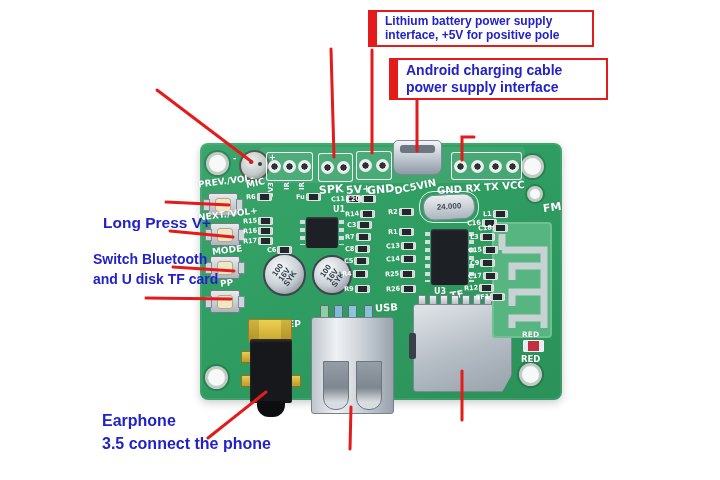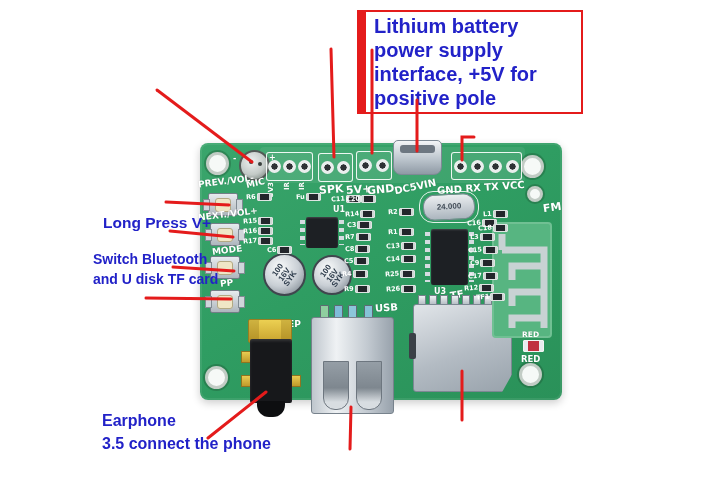--- a/index.html
+++ b/index.html
@@ -96,21 +96,22 @@
     <line class="leader" x1="350" y1="449" x2="351" y2="407"></line>
     <line class="leader" x1="462" y1="420" x2="462" y2="371"></line>
   </svg>
 
   <div class="lbl" style="left:103px;top:212px;font-size:15.5px">Long Press V+</div>
   <div class="lbl pre" style="left:93px;top:249px;font-size:14px">Switch Bluetooth
 and U disk TF card</div>
   <div class="lbl pre" style="left:102px;top:409px;font-size:16px">Earphone
 3.5 connect the phone</div>
 
-  <div class="cbox" style="left:357px;top:10px;width:203px;font-size:20px">Lithium battery power supply interface, +5V for positive pole</div>
+  <div class="cbox" style="left:368px;top:10px;width:203px;font-size:12px">Lithium battery power supply interface, +5V for positive pole</div>
+  <div class="cbox" style="left:389px;top:58px;width:196px;font-size:14px">Android charging cable power supply interface</div>
 
   <div class="board">
     <div class="zone" style="left:60px;top:4px;width:265px;height:36px"></div>
 
     <div class="hole" style="left:6px;top:9px;width:17px;height:17px"></div>
     <div class="hole" style="left:321px;top:12px;width:17px;height:17px"></div>
     <div class="hole" style="left:327px;top:43px;width:10px;height:10px"></div>
     <div class="hole" style="left:5px;top:223px;width:17px;height:17px"></div>
     <div class="hole" style="left:319px;top:220px;width:17px;height:17px"></div>
 

